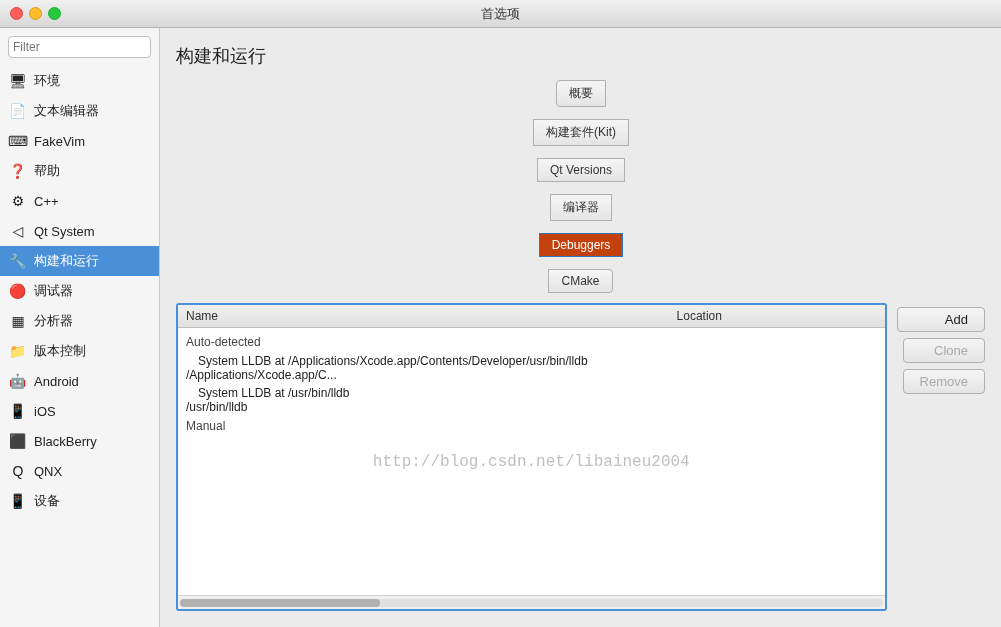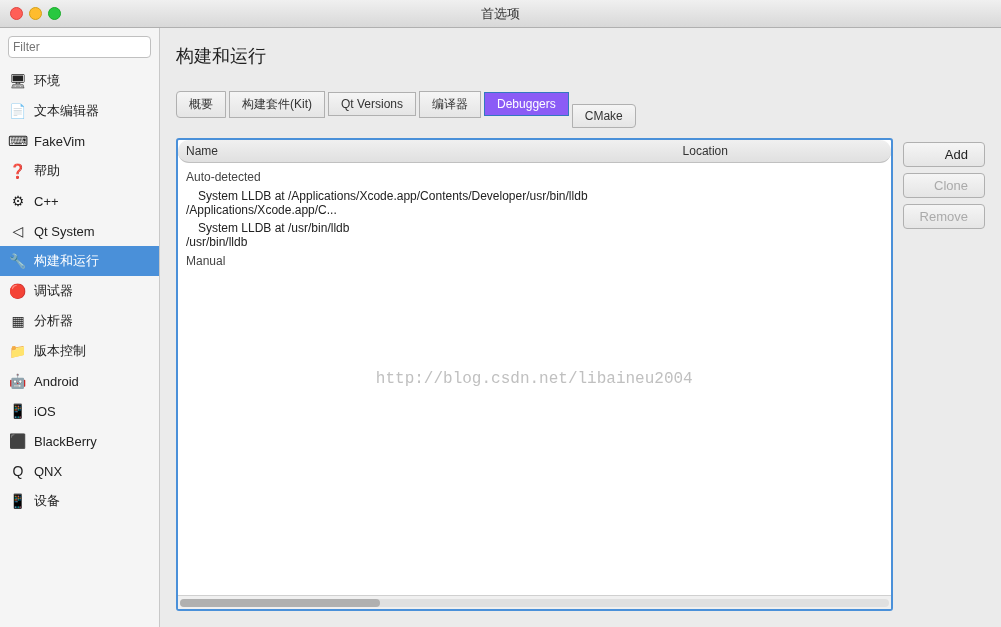--- a/index.html
+++ b/index.html
@@ -100,38 +100,39 @@
     .page-title {
       font-size: 18px;
       font-weight: 500;
       color: #222;
       margin-bottom: 12px;
     }
 
     
     .tabs {
       display: flex;
-      gap: 4px;
+      gap: 12px;
       margin-bottom: 10px;
       align-items: center;
+      flex-direction: column;
     }
     .tab {
       padding: 4px 12px;
       border: 1px solid #b0b0b0;
       background: linear-gradient(to bottom, #f5f5f5, #e5e5e5);
       cursor: pointer;
       font-size: 12px;
       color: #333;
       margin-right: -1px;
       position: relative;
     }
     .tab:first-child { border-radius: 4px 0 0 4px; }
-    .tab:last-child { border-radius: 0 4px 4px 0; margin-right: 0; margin-top: 24px; }
+    .tab:last-child { border-radius: 0 4px 4px 0; margin-right: 0; }
     .tab.active {
-      background: #8b5cf6;
+      background: #c2410c;
       color: white;
       border-color: #3278c0;
       z-index: 1;
     }
 
     
     .table-wrapper {
       flex: 1;
       display: flex;
       gap: 10px;
@@ -143,21 +144,20 @@
       background: white;
       overflow: hidden;
       display: flex;
       flex-direction: column;
     }
     .table-header {
       display: flex;
       background: linear-gradient(to bottom, #f0f0f0, #e0e0e0);
       border-bottom: 1px solid #c0c0c0;
       padding: 4px 8px;
-      border-radius: 11px;
     }
     .table-header-cell {
       font-size: 12px;
       color: #333;
       font-weight: 500;
     }
     .col-name { flex: 1; }
     .col-location { width: 200px; }
 
     .table-body {
@@ -242,20 +242,21 @@
       border-radius: 4px;
       background: linear-gradient(to bottom, #f5f5f5, #e5e5e5);
       cursor: pointer;
       font-size: 13px;
       color: #222;
       min-width: 75px;
       text-align: right;
     }
     .side-btn:disabled {
       color: #aaa;
+      margin-left: 6px;
     }
   </style>
 </head>
 <body>
 
 <div class="titlebar">
   <div class="traffic-lights">
     <div class="tl tl-close"></div>
     <div class="tl tl-min"></div>
     <div class="tl tl-max"></div>

